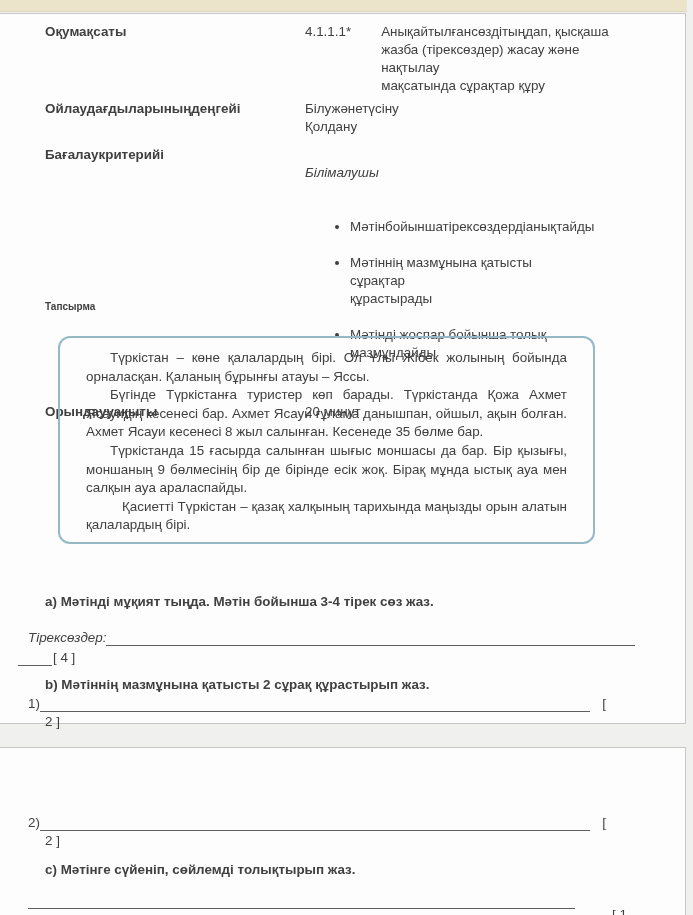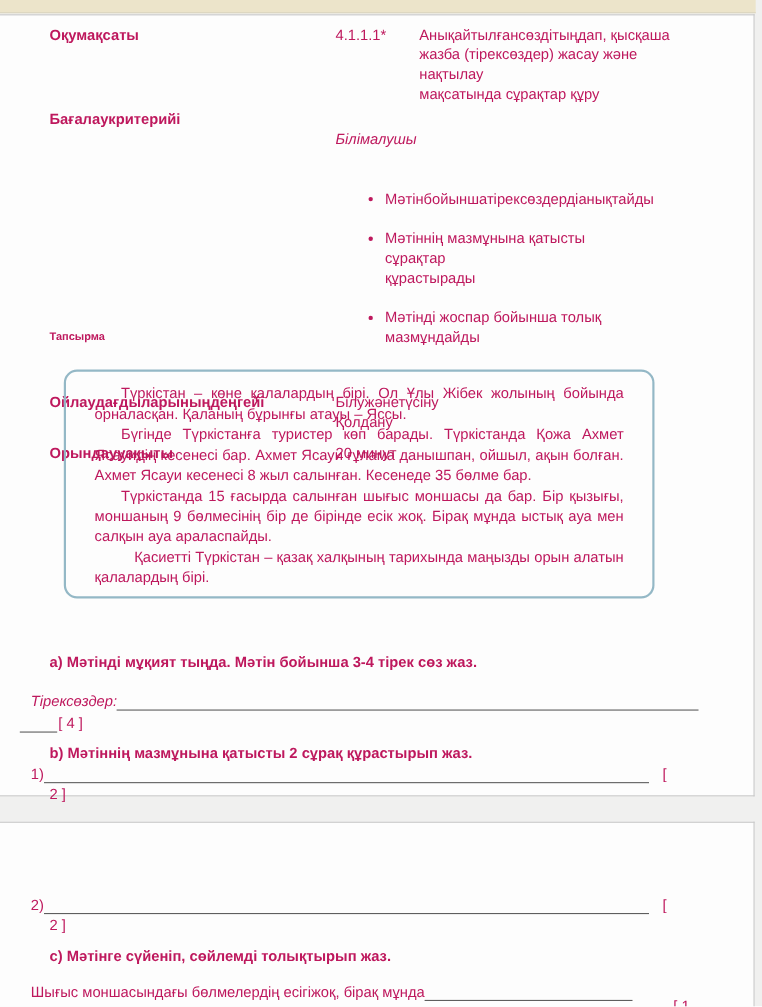--- a/index.html
+++ b/index.html
@@ -1,20 +1,20 @@
 <!DOCTYPE html>
 <html><head>
 <meta charset="utf-8">
 <style>
   html,body { margin:0; padding:0; background:#ffffff; }
   .canvas {
     position:relative; width:693px; height:915px; overflow:hidden;
     background:#f0f0ef;
     font-family:"Liberation Sans", sans-serif;
-    color:#be185d;
+    color:#404040;
   }
   .top-bar {
     position:absolute; top:0; left:0; width:687px; height:11px;
     background:#ece4ca; border-bottom:1px solid #dcd5c0;
   }
   .page {
     position:absolute; left:0; width:686px; background:#fdfdfd;
     border:1px solid #c7c7c7; border-left:none; box-sizing:border-box;
   }
   .page-1 { top:13px; height:711px; }
@@ -84,39 +84,39 @@
         <div class="meta-label">Оқумақсаты</div>
         <div class="meta-value obj-value">
           <span class="obj-code">4.1.1.1*</span>
           <span>Анықайтылғансөздітыңдап, қысқаша
 жазба (тірексөздер) жасау және
 нақтылау
 мақсатында сұрақтар құру</span>
         </div>
       </div>
 
+      <div class="meta-row" style="margin-bottom:10px;">
+        <div class="meta-label">Ойлаудағдыларыныңдеңгейі</div>
+        <div class="meta-value">Білужәнетүсіну
+Қолдану</div>
+      </div>
+
       <div class="meta-row">
         <div class="meta-label">Бағалаукритерийі</div>
         <div class="meta-value">
           <div class="criteria-intro">Білімалушы</div>
           <ul class="criteria-list">
             <li>Мәтінбойыншатірексөздердіанықтайды</li>
             <li>Мәтіннің мазмұнына қатысты
 сұрақтар
 құрастырады</li>
             <li>Мәтінді жоспар бойынша толық
 мазмұндайды</li>
           </ul>
         </div>
-      </div>
-
-      <div class="meta-row" style="margin-bottom:10px;">
-        <div class="meta-label">Ойлаудағдыларыныңдеңгейі</div>
-        <div class="meta-value">Білужәнетүсіну
-Қолдану</div>
       </div>
 
       <div class="meta-row">
         <div class="meta-label">Орындаууақыты</div>
         <div class="meta-value">20 минут</div>
       </div>
     </div>
 
     <div class="task-heading">Тапсырма</div>
 
@@ -160,19 +160,18 @@
       <span class="bracket">[</span>
     </div>
 
     <div class="marks-line p2-marks">
       <span>2 ]</span>
     </div>
 
     <div class="section-heading sec-c">c) Мәтінге сүйеніп, сөйлемді толықтырып жаз.</div>
 
     <div class="answer-line c-sentence">
-      <span>Шығыс моншасындағы бөлмелердің есігіжоқ, бірақ мұнда</span>
       <span class="blank"></span>
     </div>
 
     <div class="c-bracket">[ 1</div>
   </div>
 </div>
 
 </body></html>

